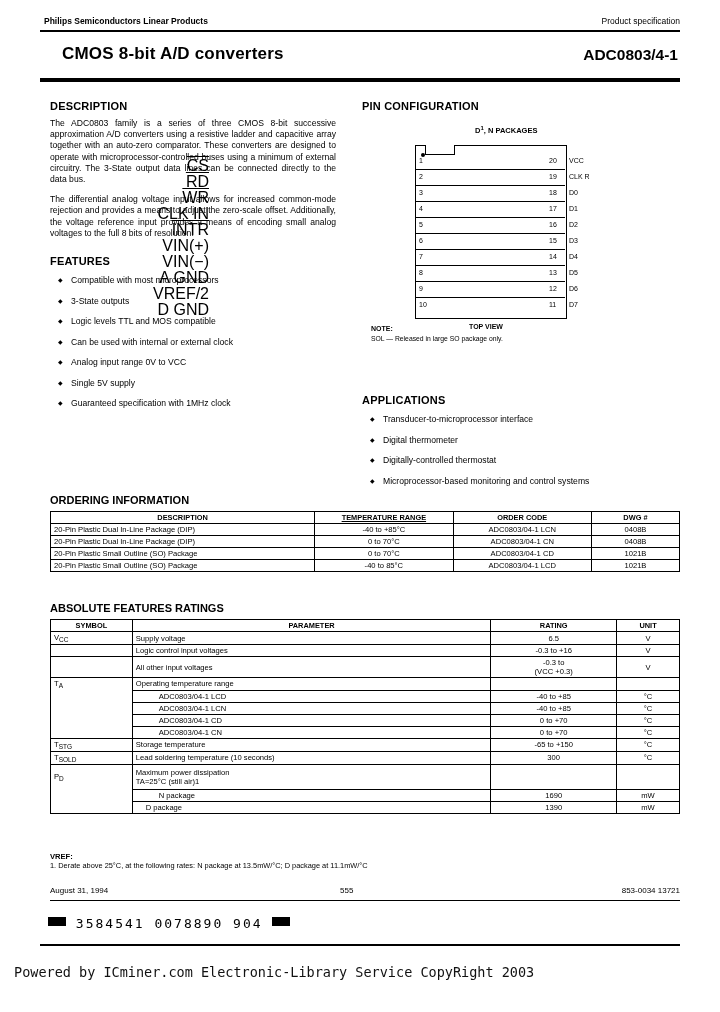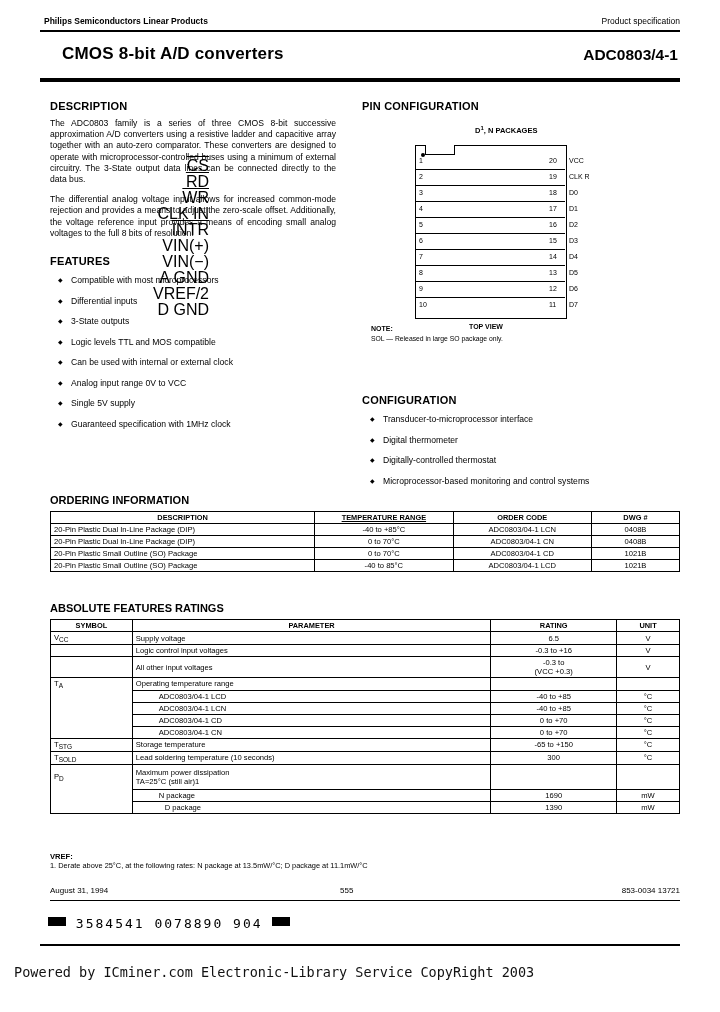--- a/index.html
+++ b/index.html
@@ -167,21 +167,20 @@
     <div class="rule-thick"></div>
 
     <div class="col-left">
       <h2 class="sec">DESCRIPTION</h2>
       <p class="body">The ADC0803 family is a series of three CMOS 8-bit successive approximation A/D converters using a resistive ladder and capacitive array together with an auto-zero comparator. These converters are designed to operate with microprocessor-controlled buses using a minimum of external circuitry. The 3-State output data lines can be connected directly to the data bus.</p>
       <p class="body">The differential analog voltage input allows for increased common-mode rejection and provides a means to adjust the zero-scale offset. Additionally, the voltage reference input provides a means of encoding small analog voltages to the full 8 bits of resolution.</p>
 
       <h2 class="sec" style="margin-top:16px;">FEATURES</h2>
       <ul class="feat">
         <li>Compatible with most microprocessors</li>
-        <li>Differential inputs</li>
         <li>3-State outputs</li>
         <li>Logic levels TTL and MOS compatible</li>
         <li>Can be used with internal or external clock</li>
         <li>Analog input range 0V to VCC</li>
         <li>Single 5V supply</li>
         <li>Guaranteed specification with 1MHz clock</li>
       </ul>
     </div>
 
     <div class="col-right">
@@ -243,21 +242,21 @@
         <div class="divline" style="top:130px;"></div>
         <div class="divline" style="top:146px;"></div>
         <div class="divline" style="top:162px;"></div>
         <div class="divline" style="top:178px;"></div>
 
         <div class="topview">TOP VIEW</div>
         <div class="note-t">NOTE:</div>
         <div class="note-b">SOL — Released in large SO package only.</div>
       </div>
 
-      <h2 class="sec" style="margin-top:24px;">CONFIGURATION</h2>
+      <h2 class="sec" style="margin-top:24px;">APPLICATIONS</h2>
       <ul class="feat">
         <li>Transducer-to-microprocessor interface</li>
         <li>Digital thermometer</li>
         <li>Digitally-controlled thermostat</li>
         <li>Microprocessor-based monitoring and control systems</li>
       </ul>
     </div>
 
     <div class="ordering">
       <div class="sec-head">ORDERING INFORMATION</div>
@@ -376,21 +375,21 @@
           <td class="c" style="border-bottom:none;"></td>
         </tr>
         <tr>
           <td class="l" style="border-top:none;border-bottom:none;"></td>
           <td class="l" style="border-bottom:none;padding-left:26px;">N package</td>
           <td class="c" style="border-bottom:none;">1690</td>
           <td class="c" style="border-bottom:none;">mW</td>
         </tr>
         <tr>
           <td class="l" style="border-top:none;"></td>
-          <td class="l" style="padding-left:32px;">D package</td>
+          <td class="l" style="padding-left:13px;">D package</td>
           <td class="c">1390</td>
           <td class="c">mW</td>
         </tr>
       </tbody>
         </table>
     </div>
 
     <div class="notes">
       <b>VREF:</b>
       <div>1.  Derate above 25°C, at the following rates:  N package at 13.5mW/°C;  D package at 11.1mW/°C</div>

